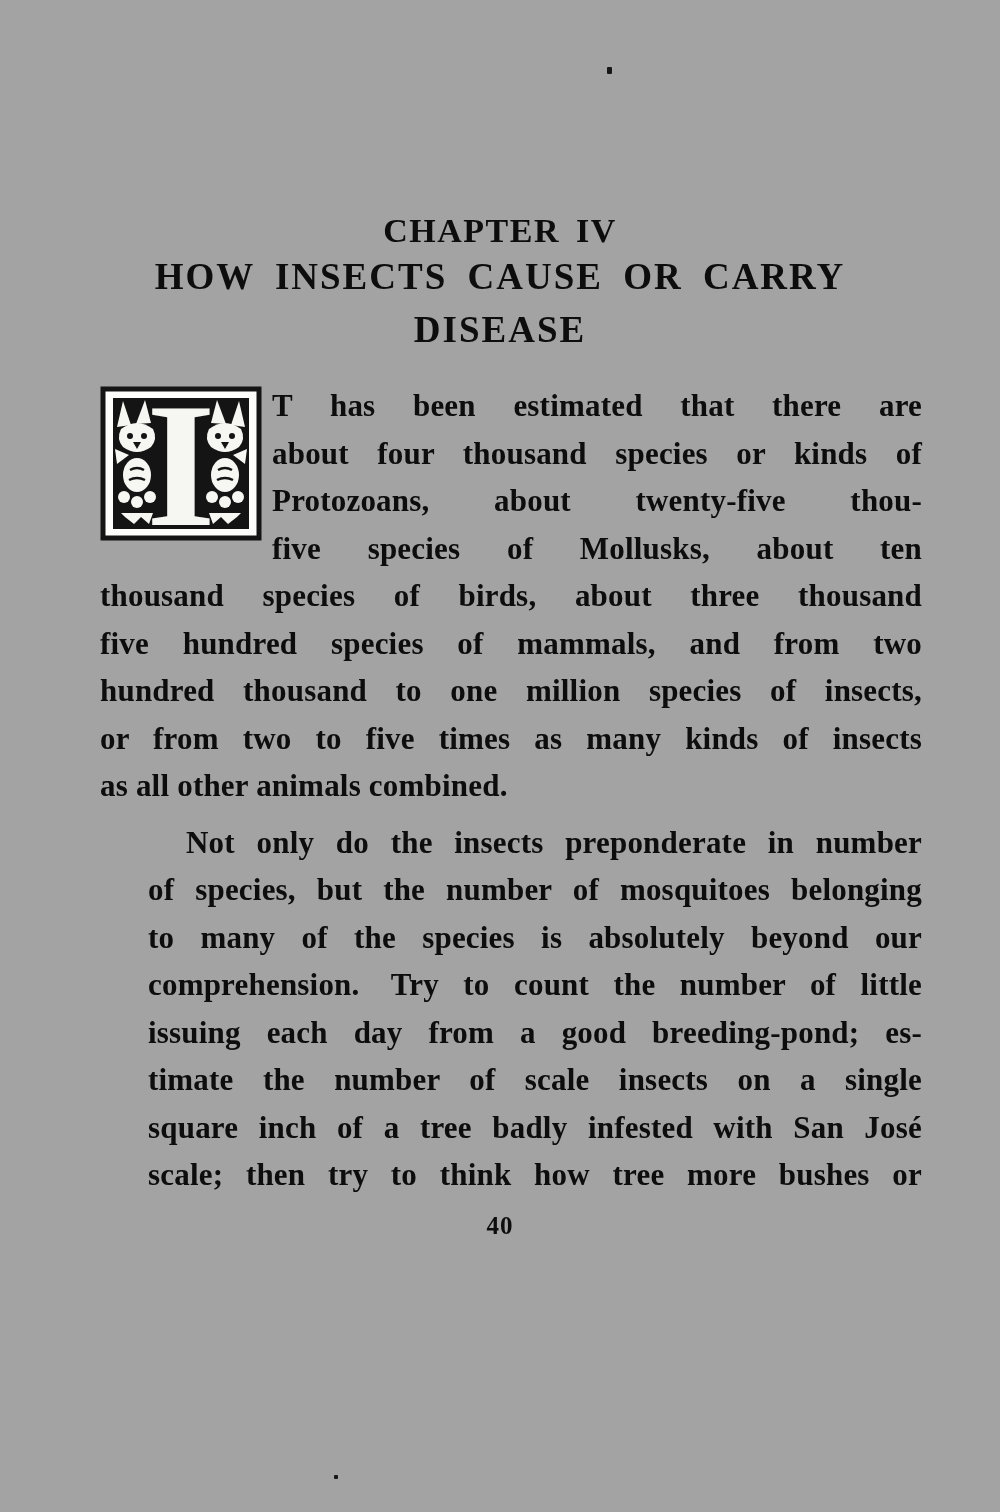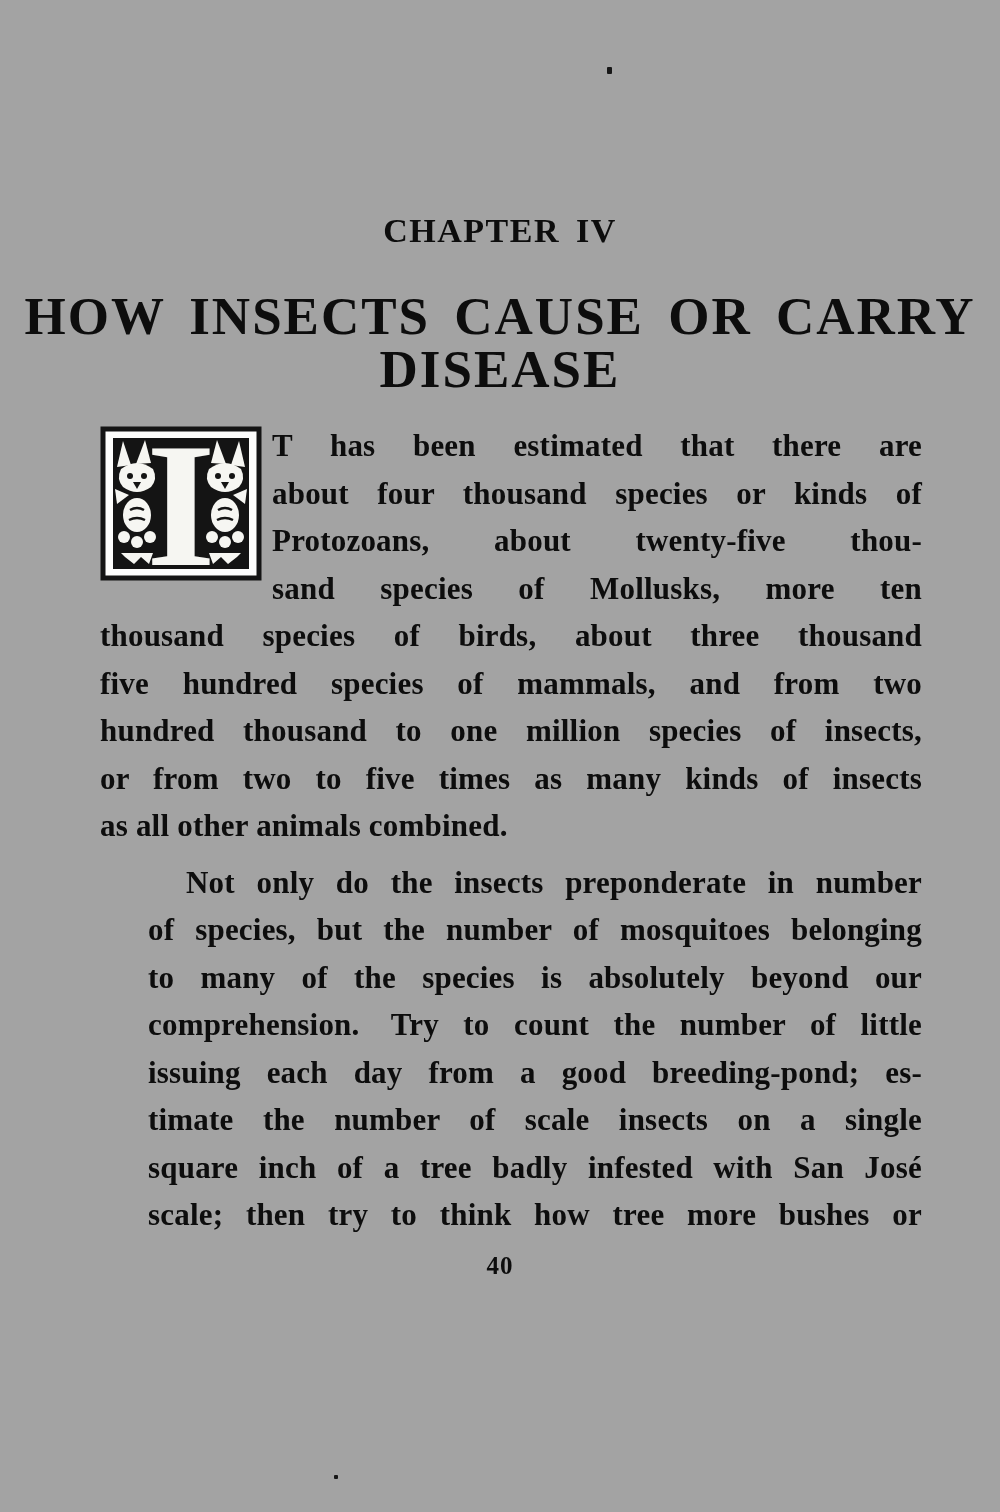--- a/index.html
+++ b/index.html
@@ -15,22 +15,21 @@
     -webkit-font-smoothing: antialiased;
   }
   .header { padding-top: 212px; text-align: center; }
   .chapter-heading {
     font-size: 34px;
     line-height: 38px;
     letter-spacing: 1.5px;
     word-spacing: 6px;
   }
   .book-title {
-    margin-top: 40px;
-    font-size: 53px;
+    font-size: 37px;
     line-height: 53px;
     letter-spacing: 2px;
     word-spacing: 9px;
   }
   .text-block {
     margin-left: 100px;
     width: 822px;
     margin-top: 26px;
     font-size: 31px;
     letter-spacing: 0.2px;
@@ -109,21 +108,21 @@
         </g>
         <use href="#creatureL" transform="translate(162 0) scale(-1 1)"></use>
         <text x="81" y="139" text-anchor="middle" font-family="Liberation Serif, DejaVu Serif, serif" font-size="178" fill="#f6f6f2">I</text>
       </svg>
     </div>
 
     <div class="para">
       <div class="line">T has been estimated that there are</div>
       <div class="line">about four thousand species or kinds of</div>
       <div class="line">Protozoans, about twenty-five thou-</div>
-      <div class="line">sand species of Mollusks, more ten</div>
+      <div class="line">five species of Mollusks, about ten</div>
       <div class="line">thousand species of birds, about three thousand</div>
       <div class="line">five hundred species of mammals, and from two</div>
       <div class="line">hundred thousand to one million species of insects,</div>
       <div class="line">or from two to five times as many kinds of insects</div>
       <div class="line para-end">as all other animals combined.</div>
     </div>
 
     <div class="para para-2">
       <div class="line first-indent">Not only do the insects preponderate in number</div>
       <div class="line">of species, but the number of mosquitoes belonging</div>

